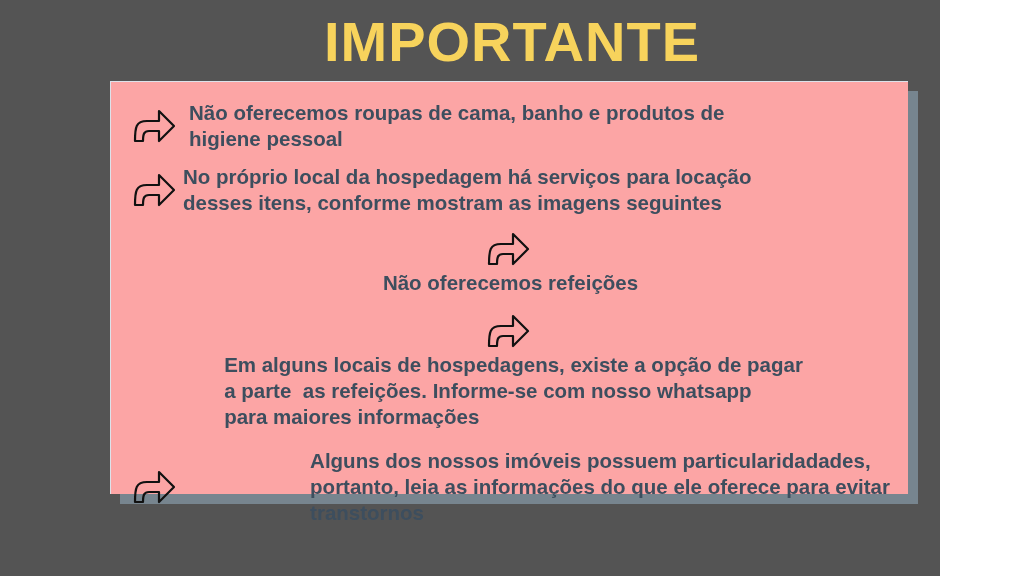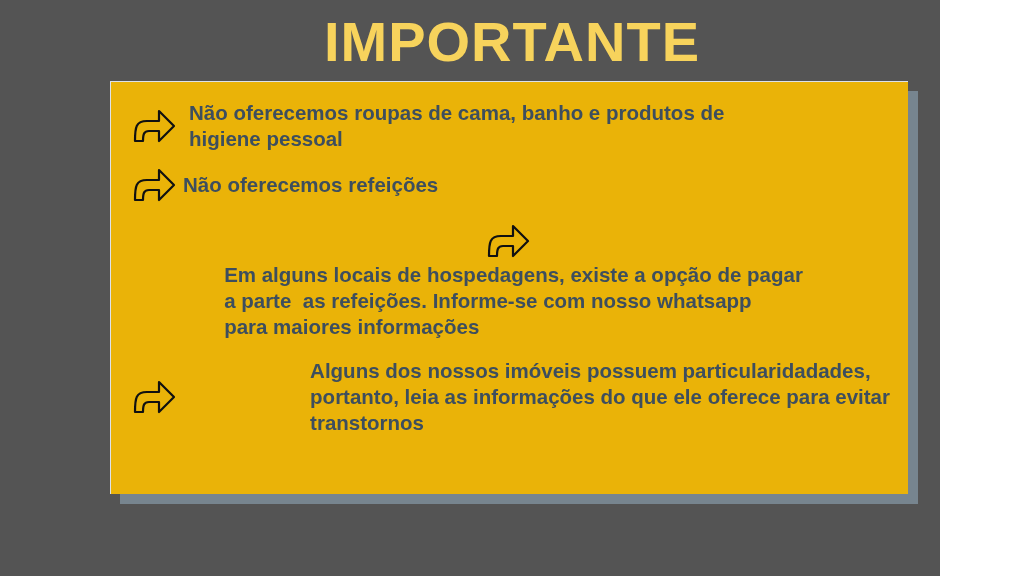--- a/index.html
+++ b/index.html
@@ -39,42 +39,42 @@
     width: 798px;
     height: 413px;
     background: #77858F;
   }
   .panel {
     position: absolute;
     left: 110px;
     top: 81px;
     width: 798px;
     height: 413px;
-    background: #eab308;
+    background: #fca5a5;
     border-top: 1px solid #DDE2EA;
     border-left: 1px solid #DDE2EA;
     box-sizing: border-box;
   }
   .bullet-list {
     position: absolute;
     left: 0;
     top: 0;
     width: 100%;
     height: 100%;
     padding: 14px 18px 10px 20px;
     box-sizing: border-box;
   }
   .bullet-row {
     display: flex;
     align-items: center;
     margin-bottom: 12px;
   }
   .bullet-row.b1 { margin-top: 4px; }
   .bullet-row.b2 { margin-top: 8px; }
-  .bullet-row.b3 { margin-top: 8px; }
+  .bullet-row.b3 { margin-top: 8px; flex-direction: column; }
   .bullet-row.b4 { margin-top: 14px; flex-direction: column; }
   .bullet-row.b5 { margin-top: 18px; justify-content: space-between; }
 
   .arrow-icon {
     flex: 0 0 auto;
     width: 46px;
     height: 42px;
     margin-right: 6px;
     display: block;
   }
@@ -112,20 +112,29 @@
       <div class="bullet-row b1">
         <span class="arrow-icon">
           <svg viewBox="0 0 46 42" xmlns="http://www.w3.org/2000/svg">
             <path d="M4 36 C4 22, 5 16, 16 16 L28 16 L28 6 L43 21 L28 36 L28 26 L18 26 C13 26, 12 29, 12 36 Z" fill="none" stroke="#111111" stroke-width="2.2" stroke-linejoin="round"></path>
           </svg>
         </span>
         <span class="bullet-text">Não oferecemos roupas de cama, banho e produtos de
 higiene pessoal</span>
       </div>
 
+      <div class="bullet-row b2">
+        <span class="arrow-icon">
+          <svg viewBox="0 0 46 42" xmlns="http://www.w3.org/2000/svg">
+            <path d="M4 36 C4 22, 5 16, 16 16 L28 16 L28 6 L43 21 L28 36 L28 26 L18 26 C13 26, 12 29, 12 36 Z" fill="none" stroke="#111111" stroke-width="2.2" stroke-linejoin="round"></path>
+          </svg>
+        </span>
+        <span class="bullet-text">No próprio local da hospedagem há serviços para locação
+desses itens, conforme mostram as imagens seguintes</span>
+      </div>
 
       <div class="bullet-row b3">
         <span class="arrow-icon">
           <svg viewBox="0 0 46 42" xmlns="http://www.w3.org/2000/svg">
             <path d="M4 36 C4 22, 5 16, 16 16 L28 16 L28 6 L43 21 L28 36 L28 26 L18 26 C13 26, 12 29, 12 36 Z" fill="none" stroke="#111111" stroke-width="2.2" stroke-linejoin="round"></path>
           </svg>
         </span>
         <span class="bullet-text">Não oferecemos refeições</span>
       </div>
 

